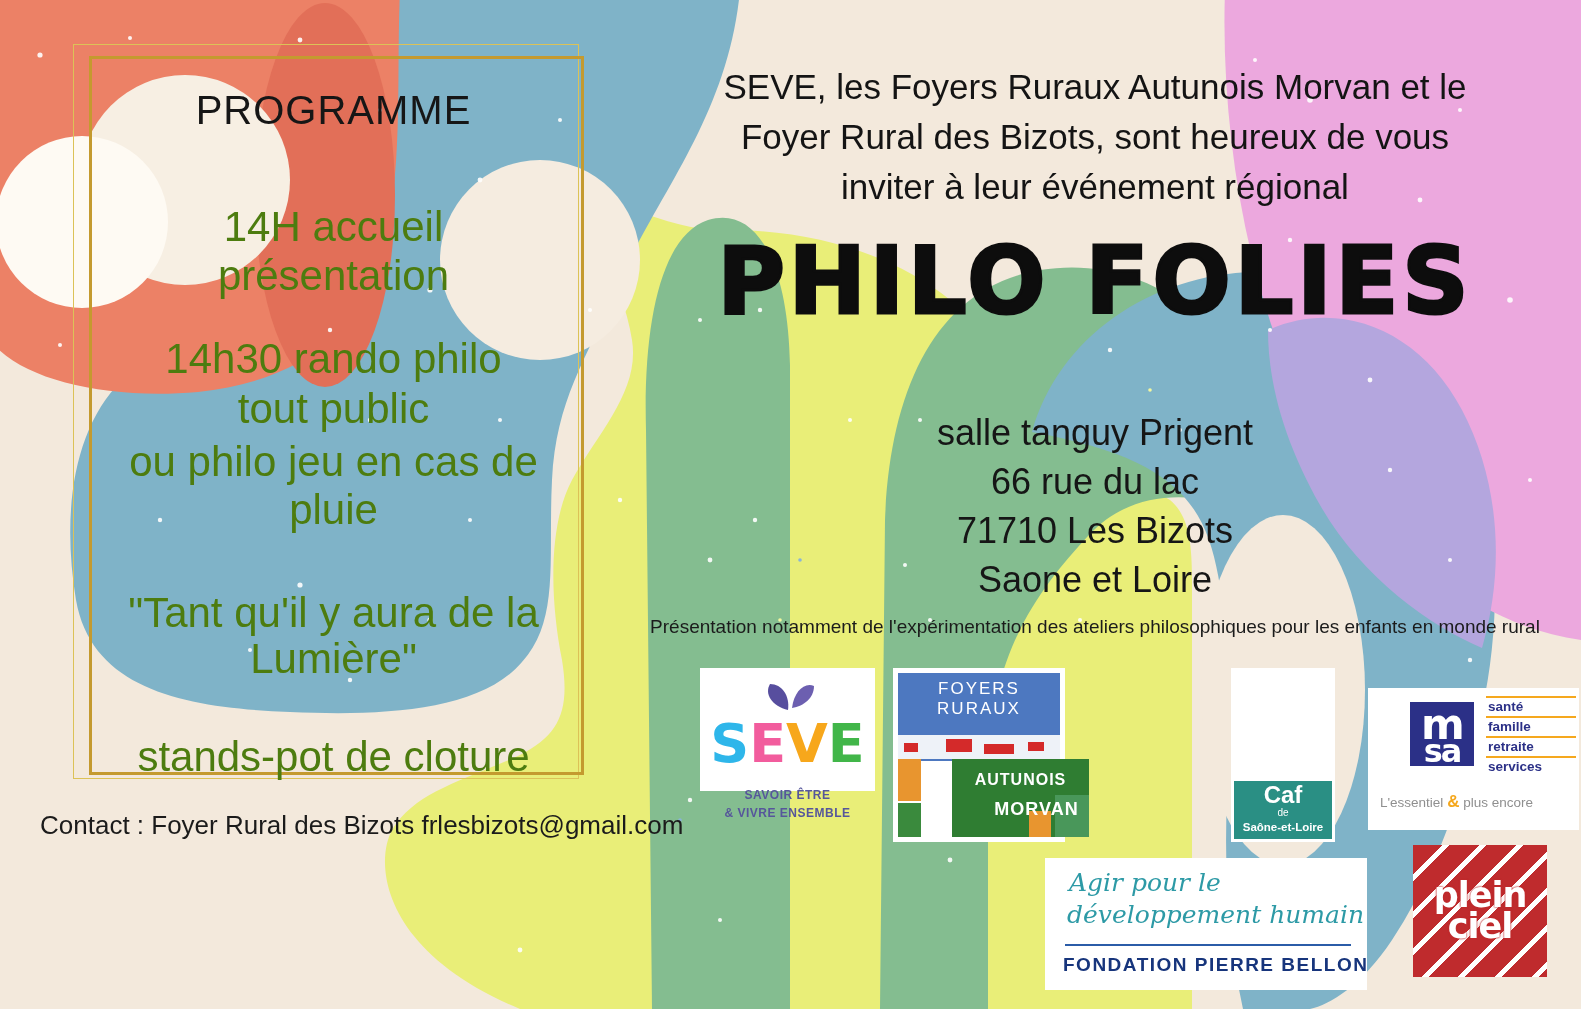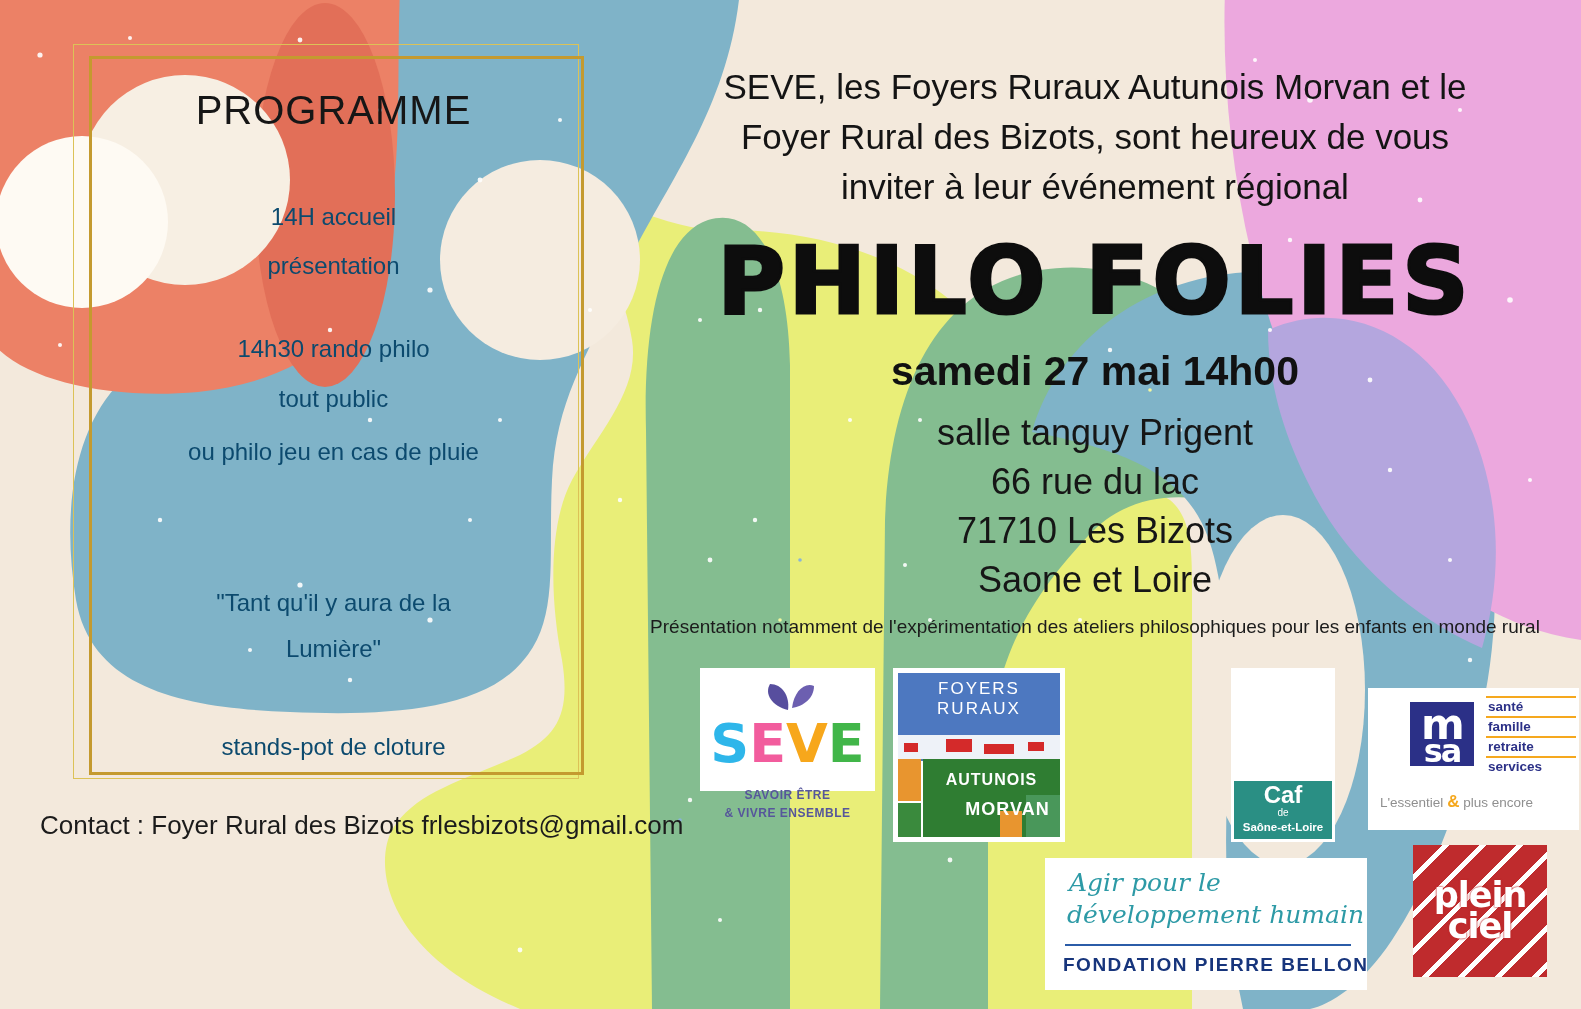--- a/index.html
+++ b/index.html
@@ -6,37 +6,37 @@
   .poster{position:relative;width:1581px;height:1009px;overflow:hidden;
           font-family:"Liberation Sans",sans-serif;color:#1c1c1c;background:#f3e9dc;}
   .poster svg.bg{position:absolute;left:0;top:0;width:1581px;height:1009px;}
   .abs{position:absolute;}
   
   .frame-outer{left:73px;top:44px;width:504px;height:733px;border:1.5px solid #dcc257;}
   .frame-inner{left:89px;top:56px;width:489px;height:713px;border:3px solid #c49a2f;}
   
   .leftcol{left:89px;width:489px;text-align:center;}
   .prog-title{top:88px;font-size:40px;letter-spacing:1px;color:#161616;}
-  .pline{font-size:24px;color:#0c4a6e;}
+  .pline{font-size:42px;color:#4d7c0f;}
   
   .rightcol{left:625px;width:940px;text-align:center;}
   .invite-line{font-size:35px;line-height:50px;color:#141414;}
   .event-title{top:228px;font-size:92px;font-family:"DejaVu Sans","Liberation Sans",sans-serif;
                font-weight:bold;letter-spacing:4px;color:#0d0d0d;-webkit-text-stroke:3px #0d0d0d;white-space:nowrap;}
   .event-dt{top:348px;font-size:41px;font-weight:bold;color:#111;}
   .venue-line{font-size:36px;line-height:49px;color:#161616;}
   .note{top:616px;font-size:19px;color:#1b1b1b;}
   .contact{left:40px;top:810px;font-size:26px;color:#1b1b1b;}
   
   .lbox{background:#fff;}
   .seve-letters{left:0;top:46px;width:100%;text-align:center;font-family:"DejaVu Sans",sans-serif;
                 font-weight:bold;font-size:54px;line-height:60px;}
   .seve-tag{left:0;width:100%;text-align:center;font-weight:bold;font-size:12px;color:#56569b;letter-spacing:.5px;}
   .fr-blue{background:#4d78c0;color:#fff;text-align:center;font-weight:normal;}
-  .fr-green{background:#2f7d32;}
+  .fr-green{background:#2f7d32;margin-left:29px;}
   .fr-txt{color:#fff;font-weight:bold;text-align:center;letter-spacing:1px;}
   .redblock{background:#d42a2a;}
   .orangeblock{background:#e8952f;}
   .caf-blue{background:#1f5ba0;}
   .caf-teal{background:#2a8f84;}
   .caf-org{width:100%;text-align:center;color:#fff;font-style:italic;font-weight:bold;font-size:10.5px;line-height:13px;}
   .caf-name{width:100%;text-align:center;color:#fff;font-weight:bold;font-size:24px;}
   .caf-sm{width:100%;text-align:center;color:#fff;font-size:10px;}
   .caf-dept{width:100%;text-align:center;color:#fff;font-weight:bold;font-size:11.5px;}
   .msa-square{background:#2b3087;color:#fff;text-align:center;font-family:"DejaVu Sans",sans-serif;}
@@ -150,21 +150,20 @@
   <div class="abs leftcol pline" style="top:733px">stands-pot de cloture</div>
 
   <div class="abs contact">Contact : Foyer Rural des Bizots frlesbizots@gmail.com</div>
 
   <div class="abs rightcol" style="top:62px">
     <div class="invite-line">SEVE, les Foyers Ruraux Autunois Morvan et le</div>
     <div class="invite-line">Foyer Rural des Bizots, sont heureux de vous</div>
     <div class="invite-line">inviter à leur événement régional</div>
   </div>
   <div class="abs rightcol event-title">PHILO FOLIES</div>
-  <div class="abs rightcol event-dt">samedi 27 mai 14h00</div>
   <div class="abs rightcol" style="top:408px">
     <div class="venue-line">salle tanguy Prigent</div>
     <div class="venue-line">66 rue du lac</div>
     <div class="venue-line">71710 Les Bizots</div>
     <div class="venue-line">Saone et Loire</div>
   </div>
   <div class="abs rightcol note">Présentation notamment de l'expérimentation des ateliers philosophiques pour les enfants en monde rural</div>
 
   <div class="abs lbox" style="left:700px;top:668px;width:175px;height:123px">
     <svg class="abs" style="left:58px;top:6px" width="62" height="42" viewBox="0 0 62 42">

